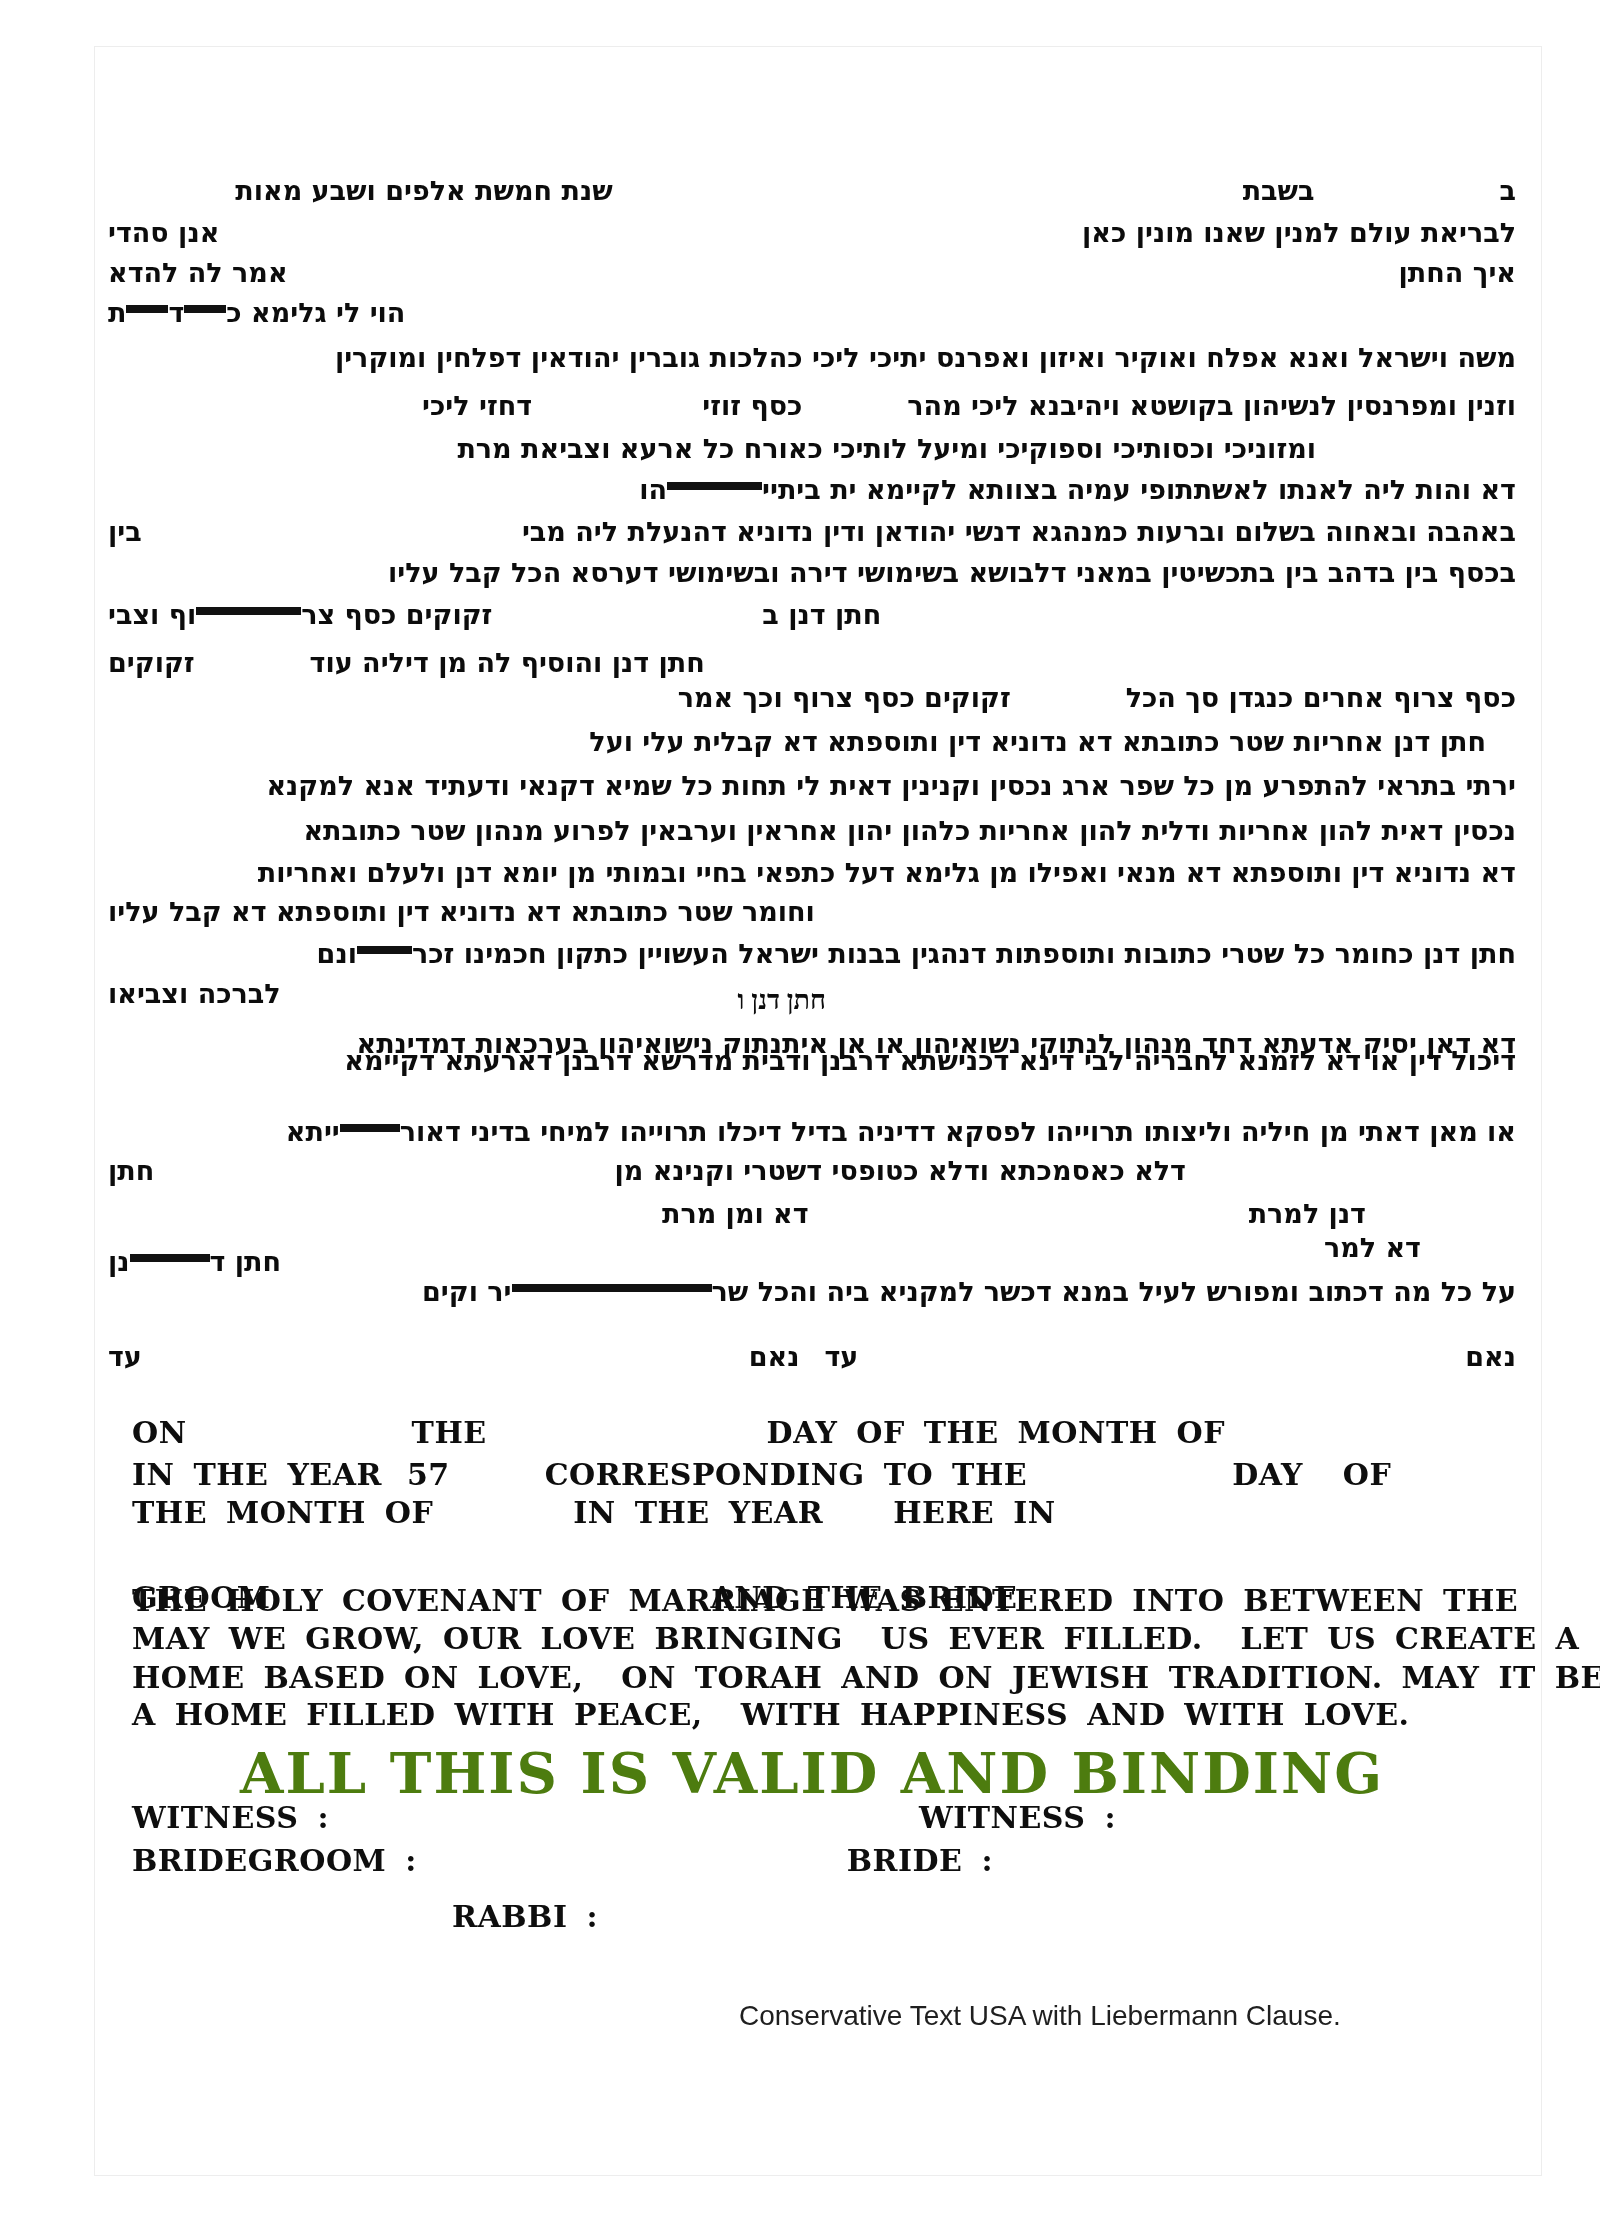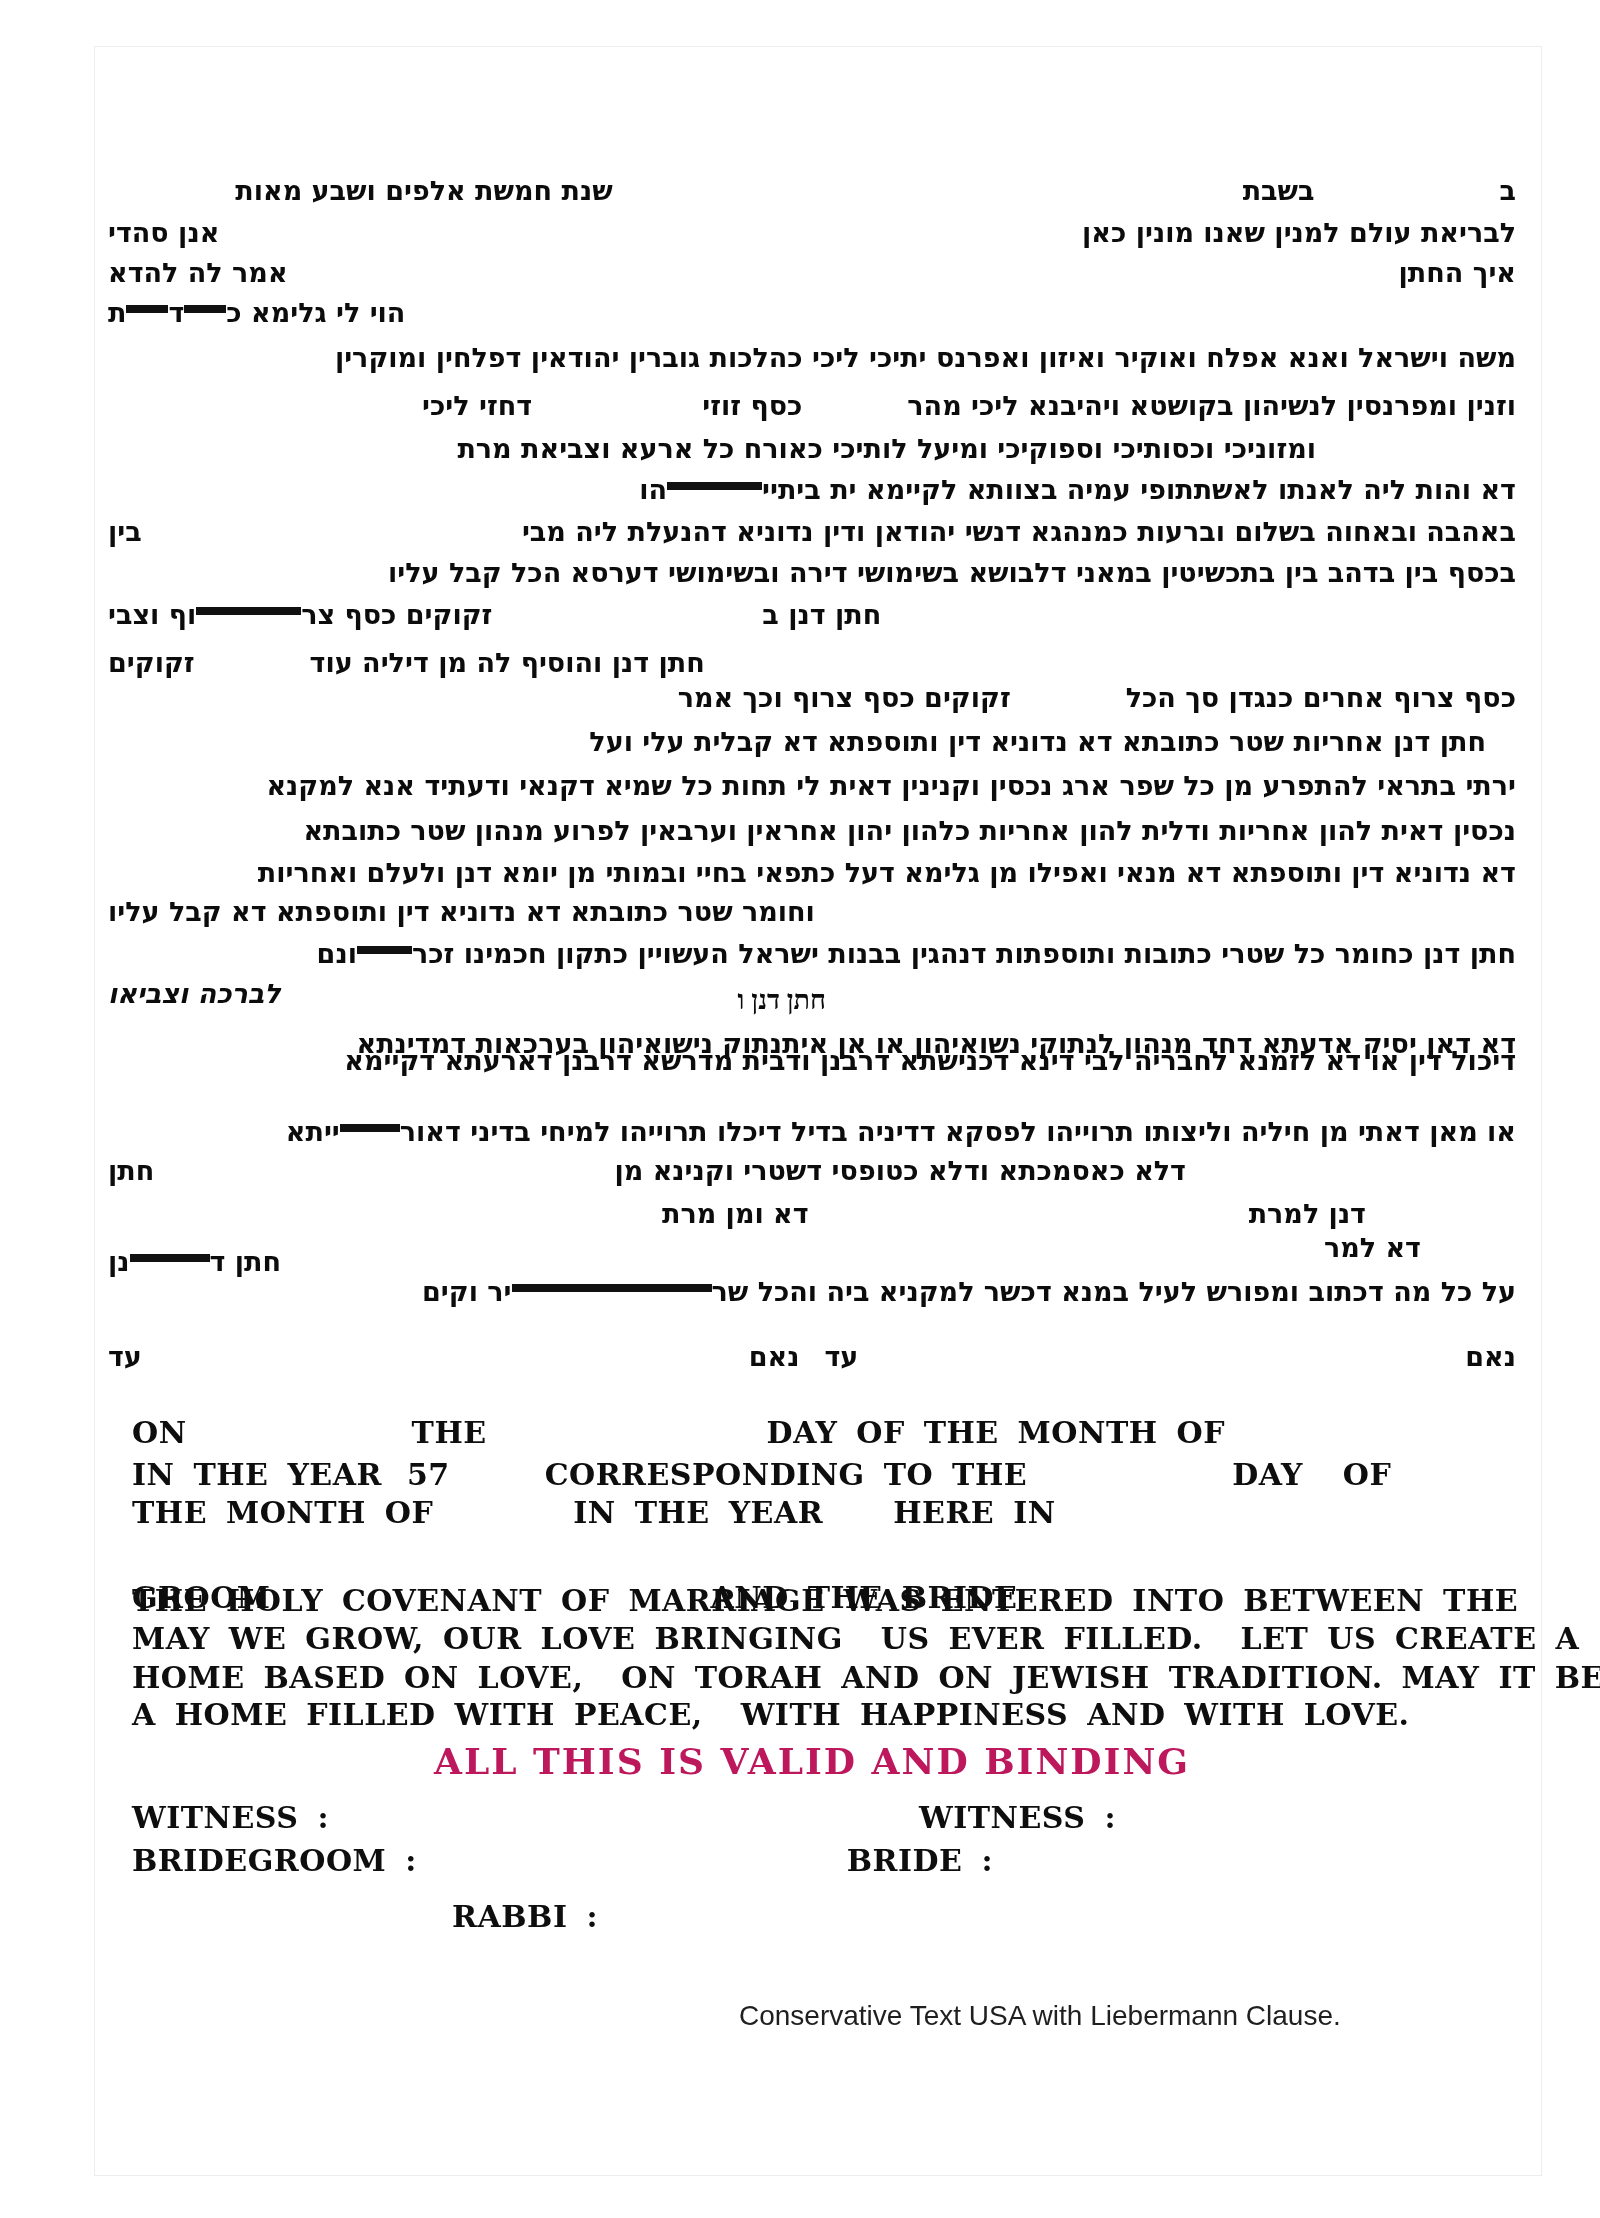--- a/index.html
+++ b/index.html
@@ -9,22 +9,22 @@
          align-items:center;font-family:"DejaVu Sans",sans-serif;font-weight:bold;font-size:27px;
          color:#0c0c0c;white-space:pre;}
   .eline{position:absolute;left:132px;width:1380px;height:44px;display:flex;direction:ltr;
          align-items:center;font-family:"DejaVu Serif",serif;font-weight:bold;font-size:30px;
          color:#0e0e0e;letter-spacing:0.5px;word-spacing:8px;white-space:pre;}
   .seg{flex:0 0 auto;white-space:pre;}
   .gap{flex:0 0 auto;height:1px;}
   .gapf{flex:1 1 auto;height:1px;}
   .dash{flex:0 0 auto;height:8px;background:#111;margin-bottom:6px;}
   .heading{position:absolute;left:108px;top:1740px;width:1408px;text-align:center;
-           font-family:"DejaVu Serif",serif;font-weight:bold;font-size:36px;letter-spacing:2px;
-           color:#be185d;}
+           font-family:"DejaVu Serif",serif;font-weight:bold;font-size:56px;letter-spacing:2px;
+           color:#4d7c0f;}
   .footer{position:absolute;left:739px;top:2000px;font-family:"Liberation Sans","DejaVu Sans",sans-serif;
           font-size:28px;color:#1f1f1f;}
 </style>
 </head>
 <body>
 
 <div class="page">
   <div class="scan-edge"></div>
 
   <div id="hebrew-mount">
@@ -40,21 +40,21 @@
       <div class="hline" style="top: 552px;"><span class="seg">בכסף בין בדהב בין בתכשיטין במאני דלבושא בשימושי דירה ובשימושי דערסא הכל קבל עליו</span></div>
       <div class="hline" style="top: 594px;"><span class="gapf"></span><span class="seg">חתן דנן ב</span><span class="gap" style="width: 270px;"></span><span class="seg">זקוקים כסף צר</span><span class="dash" style="width: 105px;"></span><span class="seg">וף וצבי</span></div>
       <div class="hline" style="top: 642px;"><span class="gapf"></span><span class="seg">חתן דנן והוסיף לה מן דיליה עוד</span><span class="gap" style="width: 115px;"></span><span class="seg">זקוקים</span></div>
       <div class="hline" style="top: 677px;"><span class="seg">כסף צרוף אחרים כנגדן סך הכל</span><span class="gap" style="width: 115px;"></span><span class="seg">זקוקים כסף צרוף וכך אמר</span><span class="gapf"></span></div>
       <div class="hline" style="top: 721px;"><span class="gap" style="width: 30px;"></span><span class="seg">חתן דנן אחריות שטר כתובתא דא נדוניא דין ותוספתא דא קבלית עלי ועל</span><span class="gapf"></span></div>
       <div class="hline" style="top: 765px;"><span class="seg">ירתי בתראי להתפרע מן כל שפר ארג נכסין וקנינין דאית לי תחות כל שמיא דקנאי ודעתיד אנא למקנא</span></div>
       <div class="hline" style="top: 810px;"><span class="seg">נכסין דאית להון אחריות ודלית להון אחריות כלהון יהון אחראין וערבאין לפרוע מנהון שטר כתובתא</span></div>
       <div class="hline" style="top: 852px;"><span class="seg">דא נדוניא דין ותוספתא דא מנאי ואפילו מן גלימא דעל כתפאי בחיי ובמותי מן יומא דנן ולעלם ואחריות</span></div>
       <div class="hline" style="top: 891px;"><span class="gapf"></span><span class="seg">וחומר שטר כתובתא דא נדוניא דין ותוספתא דא קבל עליו</span></div>
       <div class="hline" style="top: 933px;"><span class="seg">חתן דנן כחומר כל שטרי כתובות ותוספתות דנהגין בבנות ישראל העשויין כתקון חכמינו זכר</span><span class="dash" style="width: 55px;"></span><span class="seg">ונם</span></div>
-      <div class="hline" style="top: 973px; font-style: italic;"><span class="gapf"></span><span class="seg">לברכה וצביאו</span></div>
+      <div class="hline" style="top: 973px;"><span class="gapf"></span><span class="seg">לברכה וצביאו</span></div>
       <div class="hline" style="top: 980px; font-family: Liberation Serif, serif;"><span class="gap" style="width: 690px;"></span><span class="seg">חתן דנן ו</span><span class="gapf"></span></div>
       <div class="hline" style="top: 1023px;"><span class="seg">דא דאן יסיק אדעתא דחד מנהון לנתוקי נשואיהון או אן איתנתוק נישואיהון בערכאות דמדינתא</span></div>
       <div class="hline" style="top: 1004px; margin-top: 36px;"><span class="seg">דיכול דין או דא לזמנא לחבריה לבי דינא דכנישתא דרבנן ודבית מדרשא דרבנן דארעתא דקיימא</span></div>
       <div class="hline" style="top: 1111px;"><span class="seg">או מאן דאתי מן חיליה וליצותו תרוייהו לפסקא דדיניה בדיל דיכלו תרוייהו למיחי בדיני דאור</span><span class="dash" style="width: 60px;"></span><span class="seg">ייתא</span></div>
       <div class="hline" style="top: 1150px;"><span class="gap" style="width: 330px;"></span><span class="seg">דלא כאסמכתא ודלא כטופסי דשטרי וקנינא מן</span><span class="gapf"></span><span class="seg">חתן</span></div>
       <div class="hline" style="top: 1193px;"><span class="gap" style="width: 150px;"></span><span class="seg">דנן למרת</span><span class="gap" style="width: 440px;"></span><span class="seg">דא ומן מרת</span><span class="gapf"></span></div>
       <div class="hline" style="top: 1227px;"><span class="gap" style="width: 95px;"></span><span class="seg">דא למר</span><span class="gapf"></span></div>
       <div class="hline" style="top: 1241px;"><span class="gapf"></span><span class="seg">חתן ד</span><span class="dash" style="width: 80px;"></span><span class="seg">נן</span></div>
       <div class="hline" style="top: 1271px;"><span class="seg">על כל מה דכתוב ומפורש לעיל במנא דכשר למקניא ביה והכל שר</span><span class="dash" style="width: 200px;"></span><span class="seg">יר וקים</span></div>
       <div class="hline" style="top: 1336px;"><span class="seg">נאם</span><span class="gapf"></span><span class="seg">עד</span><span class="gap" style="width: 25px;"></span><span class="seg">נאם</span><span class="gapf"></span><span class="seg">עד</span></div>

